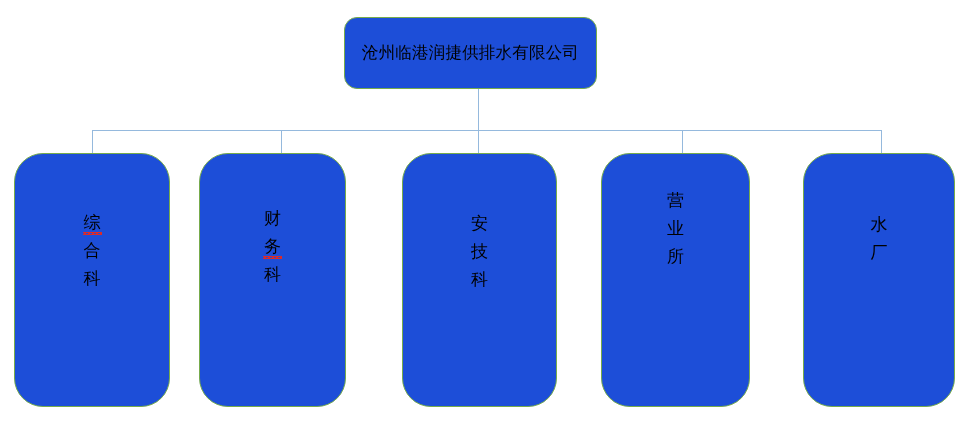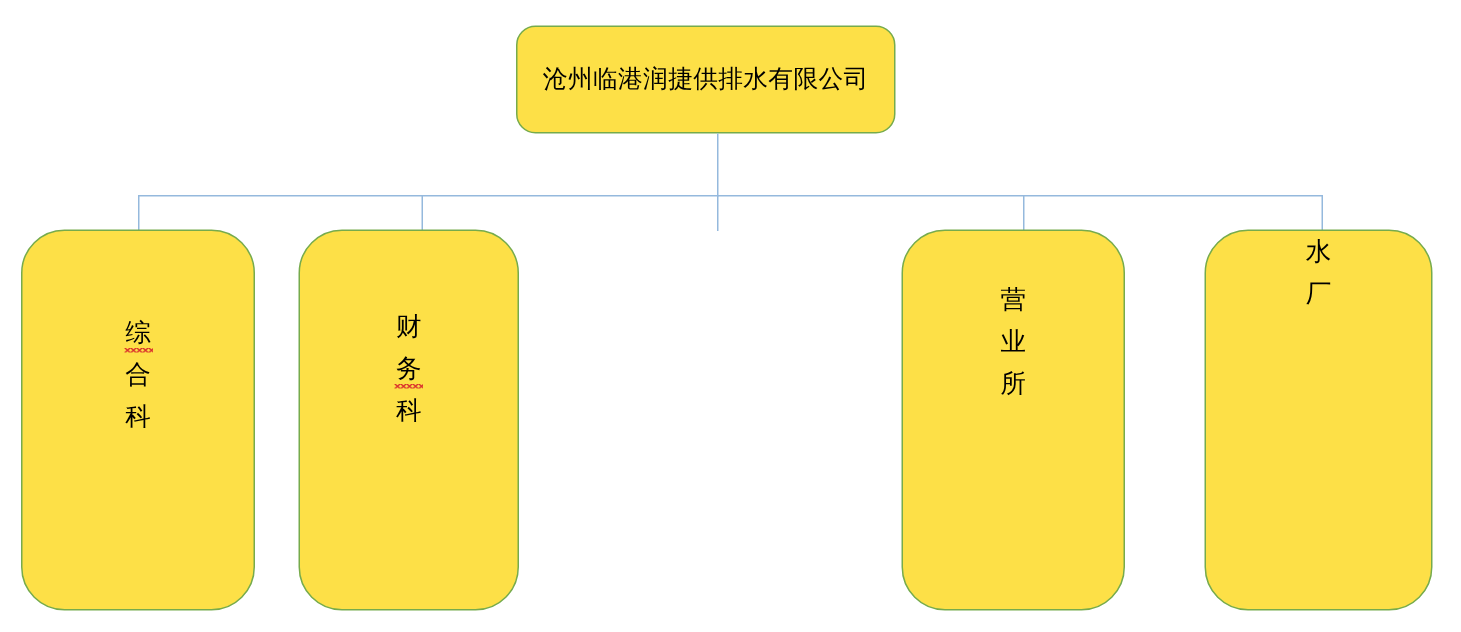--- a/index.html
+++ b/index.html
@@ -16,21 +16,21 @@
     width: 974px;
     height: 421px;
     background: #ffffff;
     overflow: hidden;
   }
 
   
   .node {
     position: absolute;
     box-sizing: border-box;
-    background: #fde047;
+    background: #1d4ed8;
     border: 1.3px solid #76ab4c;
   }
 
   .node-root {
     left: 344px;
     top: 17px;
     width: 253px;
     height: 72px;
     border-radius: 13px;
     display: flex;
@@ -68,21 +68,21 @@
   .child-2 { left: 199px; top: 153px; width: 147px; height: 254px; }
   .child-3 { left: 402px; top: 153px; width: 155px; height: 254px; }
   .child-4 { left: 601px; top: 153px; width: 149px; height: 254px; }
   .child-5 { left: 803px; top: 153px; width: 152px; height: 254px; }
 
   
   .child-1 .node-label { margin-top: 54px; }
   .child-2 .node-label { margin-top: 50px; }
   .child-3 .node-label { margin-top: 55px; }
   .child-4 .node-label { margin-top: 32px; }
-  .child-5 .node-label { }
+  .child-5 .node-label { margin-top: 56px; }
 
   
   .squiggle {
     position: relative;
     display: inline-block;
   }
   .squiggle::after {
     content: "";
     position: absolute;
     left: -1px;
@@ -130,20 +130,23 @@
   <div class="connector connector-v conn-drop-5"></div>
 
   <div class="node node-child child-1">
     <span class="node-label"><span class="squiggle">综</span><span>合</span><span>科</span></span>
   </div>
 
   <div class="node node-child child-2">
     <span class="node-label"><span>财</span><span class="squiggle">务</span><span>科</span></span>
   </div>
 
+  <div class="node node-child child-3">
+    <span class="node-label"><span>安</span><span>技</span><span>科</span></span>
+  </div>
 
   <div class="node node-child child-4">
     <span class="node-label"><span>营</span><span>业</span><span>所</span></span>
   </div>
 
   <div class="node node-child child-5">
     <span class="node-label"><span>水</span><span>厂</span></span>
   </div>
 
 </div>

